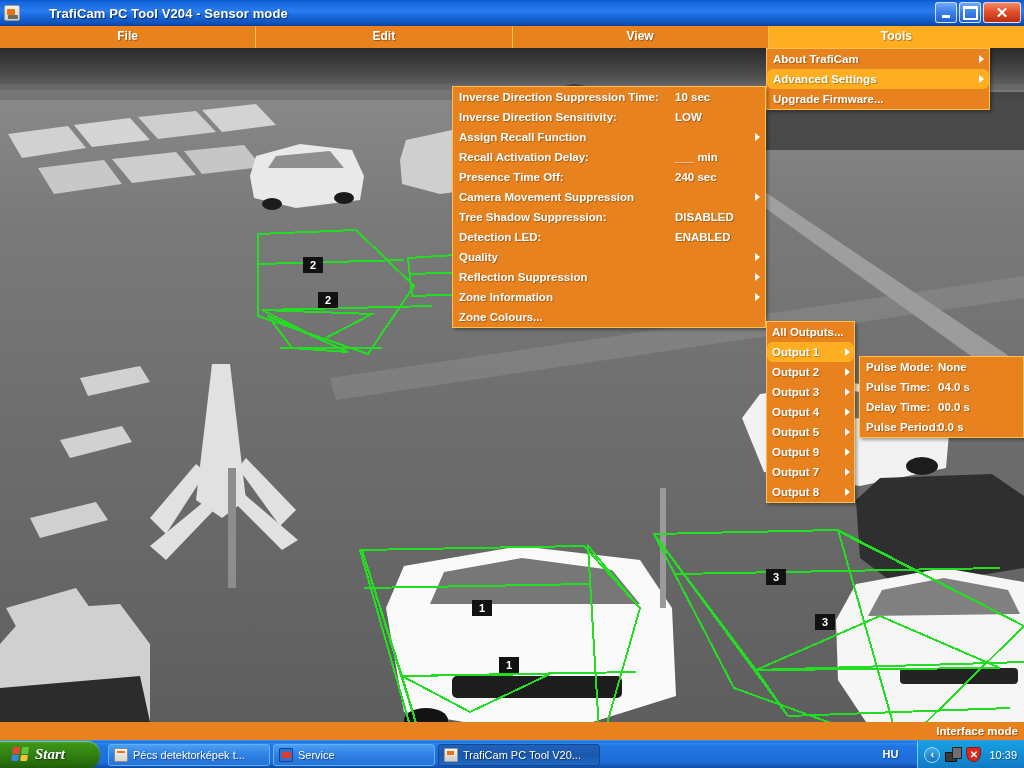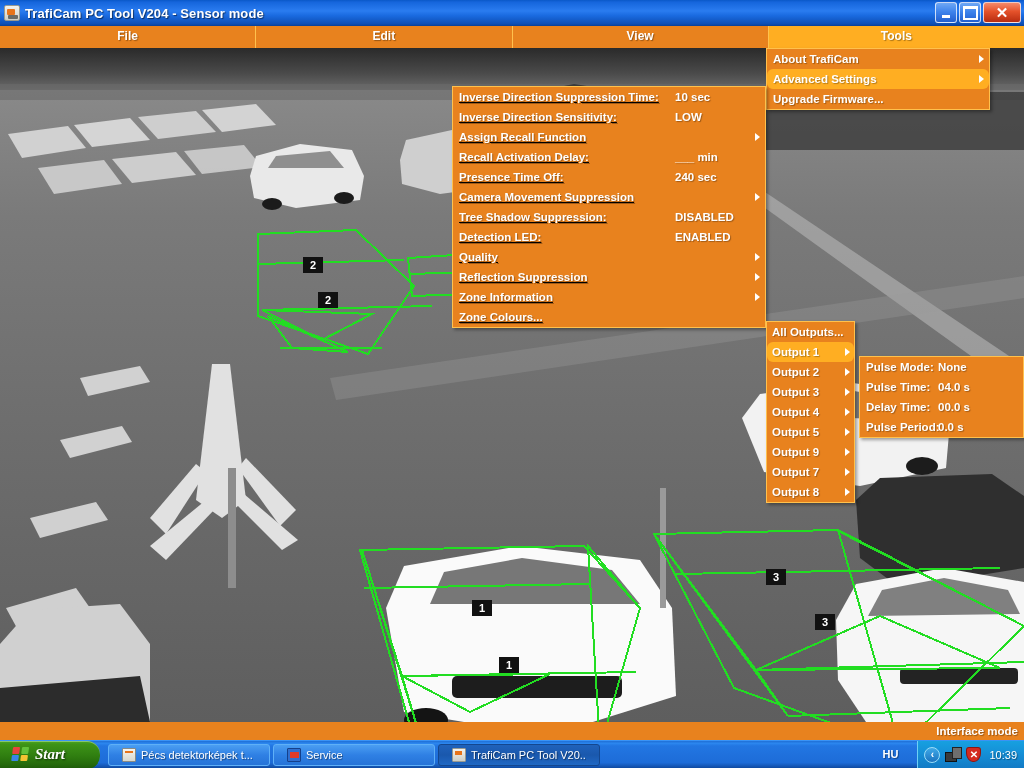--- a/index.html
+++ b/index.html
@@ -29,20 +29,21 @@
     background: #e8741a; border-radius: 1px;
   }
   #titlebar .tb-icon::after {
     content: ""; position: absolute; left: 3px; top: 9px; width: 10px; height: 4px;
     background: #6b6b66; border-radius: 1px;
   }
   #title-text {
     color: #fff; font-size: 13px; font-weight: bold;
     text-shadow: 1px 1px 1px rgba(0,0,0,.55); white-space: nowrap;
     letter-spacing: .1px;
+    margin-left: 24px;
   }
   .winbtns { position: absolute; right: 3px; top: 2px; display: flex; gap: 2px; }
   .wbtn {
     width: 22px; height: 21px; border-radius: 3px;
     border: 1px solid rgba(255,255,255,.75);
     display: flex; align-items: center; justify-content: center;
     position: relative;
   }
   .wbtn.min, .wbtn.max {
     background: linear-gradient(to bottom,#6fa8f5 0%,#3f84ec 45%,#225fd0 100%);
@@ -100,21 +101,21 @@
   }
   .mi.hl { background: #ffae22; border-radius: 6px; }
   .mi .lbl { flex: 0 0 auto; }
   .mi .val { position: absolute; left: 222px; }
   .mi .arrow {
     position: absolute; right: 5px; top: 50%; transform: translateY(-50%);
     width: 0; height: 0; border-left: 5px solid #fff;
     border-top: 4px solid transparent; border-bottom: 4px solid transparent;
   }
 
-  #menu-advanced { left: 452px; top: 86px; width: 314px; text-decoration: underline; }
+  #menu-advanced { left: 452px; top: 86px; width: 314px; }
   #menu-advanced .mi { height: 20px; }
 
   #menu-tools { left: 766px; top: 48px; width: 224px; }
 
   #menu-outputs { left: 766px; top: 321px; width: 89px; }
   #menu-outputs .mi { padding: 0 5px; }
   #menu-outputs .mi .arrow { right: 4px; }
 
   #menu-pulse { left: 859px; top: 356px; width: 165px; }
   #menu-pulse .mi .val { left: 78px; }
@@ -157,21 +158,21 @@
   #start-label {
     color: #fff; font-size: 15px; font-weight: bold; font-style: italic;
     text-shadow: 1px 1px 2px rgba(0,0,0,.6);
     font-family: "Liberation Serif", serif;
   }
   #tasklist { display: flex; align-items: center; margin-left: 8px; gap: 3px; flex: 1 1 auto; }
   .task {
     height: 22px; width: 162px; display: flex; align-items: center;
     background: linear-gradient(to bottom,#4a9ef2 0%,#2f80e4 50%,#2573d8 100%);
     border: 1px solid #5fb0f7; border-radius: 3px;
-    padding: 0 13px; overflow: hidden;
+    padding: 0 5px; overflow: hidden;
   }
   .task.active {
     background: linear-gradient(to bottom,#1f62bb 0%,#1a58ad 50%,#2068c4 100%);
     border-color: #14478f;
   }
   .task .ticon { width: 14px; height: 14px; flex: 0 0 auto; margin-right: 5px; position: relative; }
   .task .tlabel {
     color: #fff; font-size: 11px; white-space: nowrap; overflow: hidden;
     text-shadow: 1px 1px 1px rgba(0,0,0,.45);
   }

